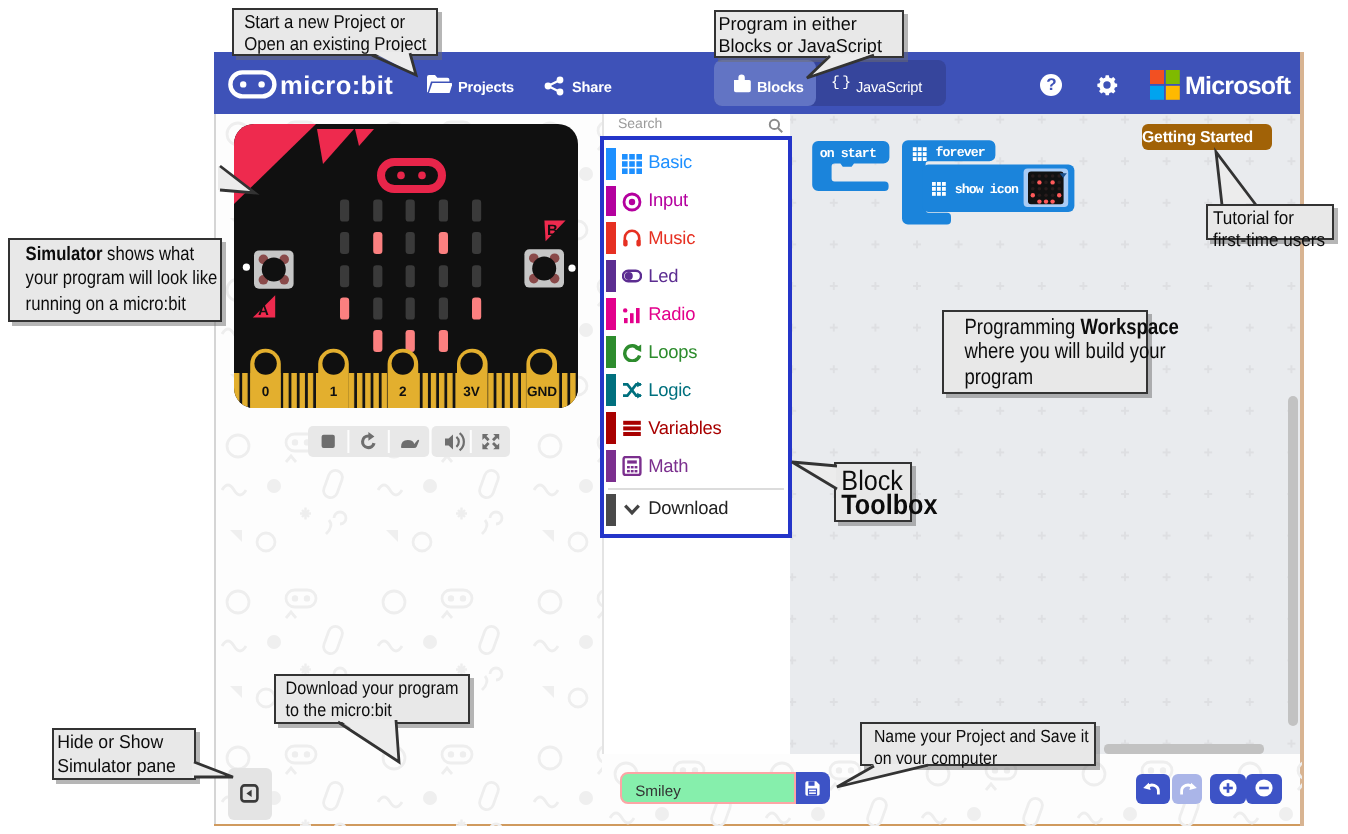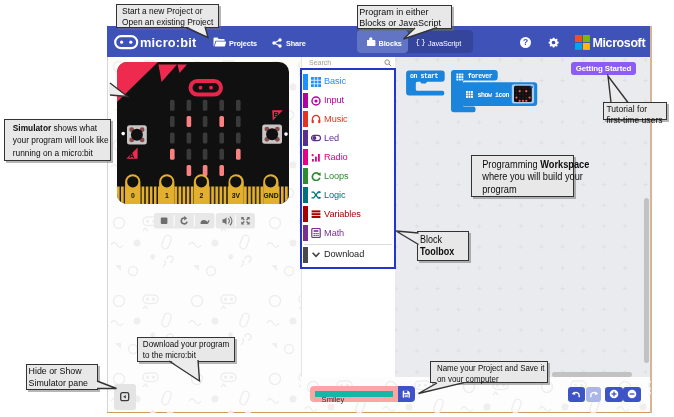--- a/index.html
+++ b/index.html
@@ -345,21 +345,21 @@
     <div style="position:absolute;left:2px;top:173.7px;width:88px;border-top:1px solid #dcdcdc;"></div>
     <div class="trow" style="top:175px">
         <div class="tbar" style="background:#4a4a4a;height:16px"></div>
       <svg class="tico" viewBox="0 0 10 10" style="top:5px">
           <path d="M1.6,2.8 L5,6.4 L8.4,2.8" fill="none" stroke="#444" stroke-width="1.6"></path>
         </svg>
       <div class="tlab" style="color:#222">Download</div>
       </div>
   </div>
 
-  <div class="abs" style="left:571px;top:61.6px;width:65px;height:13.4px;background:#8b5cf6;border-radius:3px;color:#fff;font-size:7.9px;font-weight:bold;text-align:center;line-height:13.8px;letter-spacing:-0.1px;z-index:3">Getting Started</div>
+  <div class="abs" style="left:571px;top:61.6px;width:65px;height:13.4px;background:#a16207;border-radius:3px;color:#fff;font-size:7.9px;font-weight:bold;text-align:left;line-height:13.8px;letter-spacing:-0.1px;z-index:3">Getting Started</div>
 
   <svg class="abs" style="left:400px;top:64px;z-index:3" width="150" height="52" viewBox="0 0 150 52">
     <g fill="#1b84db">
       <path d="M9.1,6.5 H41.7 A3,3 0 0 1 44.7,9.5 V14.7 A3,3 0 0 1 41.7,17.7 H27 l-1.2,1.7 h-4.4 l-1.2,-1.7 H17.3 A1.5,1.5 0 0 0 15.8,19.2 V25.3 A1.5,1.5 0 0 0 17.3,26.8 H42.3 A2,2 0 0 1 44.3,28.8 V29.5 A2,2 0 0 1 42.3,31.5 H9.1 A3,3 0 0 1 6.1,28.5 V9.5 A3,3 0 0 1 9.1,6.5 Z"></path>
       <path d="M54,6.1 H94.7 A3,3 0 0 1 97.7,9.1 V13.6 A3,3 0 0 1 94.7,16.6 H64.3 A1.5,1.5 0 0 0 62.8,18.1 V40.9 A1.5,1.5 0 0 0 64.3,42.4 H73.5 A2,2 0 0 1 75.5,44.4 V46.2 A2,2 0 0 1 73.5,48.2 H54 A3,3 0 0 1 51,45.2 V9.1 A3,3 0 0 1 54,6.1 Z"></path>
       <rect x="61.2" y="18.2" width="76" height="23.8" rx="3"></rect>
     </g>
 
     <g fill="#fff">
       <g transform="translate(56.4,9.6)">
@@ -426,21 +426,21 @@
 
   <div class="abs" style="left:552px;top:372px;width:80px;height:4.6px;background:#c2c2c2;border-radius:2.3px;z-index:2"></div>
   <div class="abs" style="left:643.5px;top:198px;width:5.5px;height:165px;background:#c2c2c2;border-radius:2.8px;z-index:2"></div>
 
   <div class="abs bbtn" style="left:114px;top:384px;width:22.3px;height:25.6px;background:#e4e4e4;z-index:3">
     <svg style="position:absolute;left:6px;top:8px" width="10" height="10" viewBox="0 0 10 10">
       <rect x="0.7" y="0.7" width="8" height="8" rx="1.6" fill="none" stroke="#3a3a3a" stroke-width="1.3"></rect>
       <polygon points="3.2,4.7 5.8,2.9 5.8,6.5" fill="#3a3a3a"></polygon>
     </svg>
   </div>
-  <div class="abs" style="left:309.6px;top:386.4px;width:88.8px;height:15.8px;background:#14b8a6;border:5px solid #fca5a5;border-radius:4px 0 0 4px;box-sizing:border-box;z-index:3">
+  <div class="abs" style="left:309.6px;top:386.4px;width:88.8px;height:15.8px;background:#86efac;border:1px solid #fca5a5;border-radius:4px 0 0 4px;box-sizing:border-box;z-index:3">
     <span style="position:absolute;left:7px;top:3.6px;font-size:7.6px;color:#333;">Smiley</span>
   </div>
   <div class="abs" style="left:398.4px;top:386.4px;width:16.4px;height:15.8px;background:#3d53c6;border-radius:0 4px 4px 0;z-index:3">
     <svg style="position:absolute;left:4px;top:3.8px" width="8.5" height="8.5" viewBox="0 0 10 10">
       <path d="M0.8,1.8 a1,1 0 0 1 1,-1 h5.4 l2,2 v5.4 a1,1 0 0 1 -1,1 h-6.4 a1,1 0 0 1 -1,-1 z" fill="#fff"></path>
       <rect x="2.6" y="0.8" width="3.6" height="2.6" fill="#3d53c6"></rect>
       <rect x="2.3" y="5" width="5.4" height="4.2" fill="#3d53c6"></rect>
       <rect x="3" y="5.7" width="4" height="0.9" fill="#fff"></rect>
         <rect x="3" y="7.3" width="4" height="0.9" fill="#fff"></rect>
     </svg>
@@ -490,21 +490,21 @@
   </svg>
 
   <div class="co" style="left:602.6px;top:101.6px;width:64px;height:18px;font-size:9.3px;line-height:11px;padding-top:1.5px;"><span class="t" style="transform:scaleX(.92)">Tutorial for<br>first-time users</span></div>
   <svg class="tail" style="left:603px;top:74px" width="30" height="30" viewBox="0 0 30 30">
     <polygon points="5,2 25,27.5 8,27.5" fill="#ececec"></polygon>
     <path d="M8,28.5 L5,2 L25,28.5" fill="none" stroke="#333" stroke-width="1.4"></path>
   </svg>
 
   <div class="co" style="left:470.5px;top:154.5px;width:103px;height:42.5px;font-size:11px;line-height:12.6px;padding-top:2px;"><span class="t" style="transform:scaleX(.84)">Programming <b>Workspace</b><br>where you will build your<br>program</span></div>
 
-  <div class="co" style="left:417px;top:231px;width:52px;height:29.5px;font-size:10px;line-height:12px;padding-top:1.5px;"><span class="t">Block<br><b>Toolbox</b></span></div>
+  <div class="co" style="left:417px;top:231px;width:39px;height:29.5px;font-size:14px;line-height:12px;padding-top:1.5px;"><span class="t">Block<br><b>Toolbox</b></span></div>
   <svg class="tail" style="left:393px;top:228px" width="28" height="20" viewBox="0 0 28 20">
     <polygon points="25,5 25,16.5 3,3" fill="#ececec"></polygon>
     <path d="M25.5,5 L3,3 L25.5,16.5" fill="none" stroke="#333" stroke-width="1.4"></path>
   </svg>
 
   <div class="co" style="left:137px;top:336.5px;width:97.5px;height:25px;font-size:9px;line-height:11px;padding-top:1.5px;"><span class="t" style="transform:scaleX(.9)">Download your program<br>to the micro:bit</span></div>
   <svg class="tail" style="left:165px;top:358px" width="40" height="25" viewBox="0 0 40 25">
     <polygon points="4,1.5 33,1.5 34.5,23" fill="#ececec"></polygon>
     <path d="M4,3 L34.5,23 L33,2" fill="none" stroke="#333" stroke-width="1.4"></path>
   </svg>

